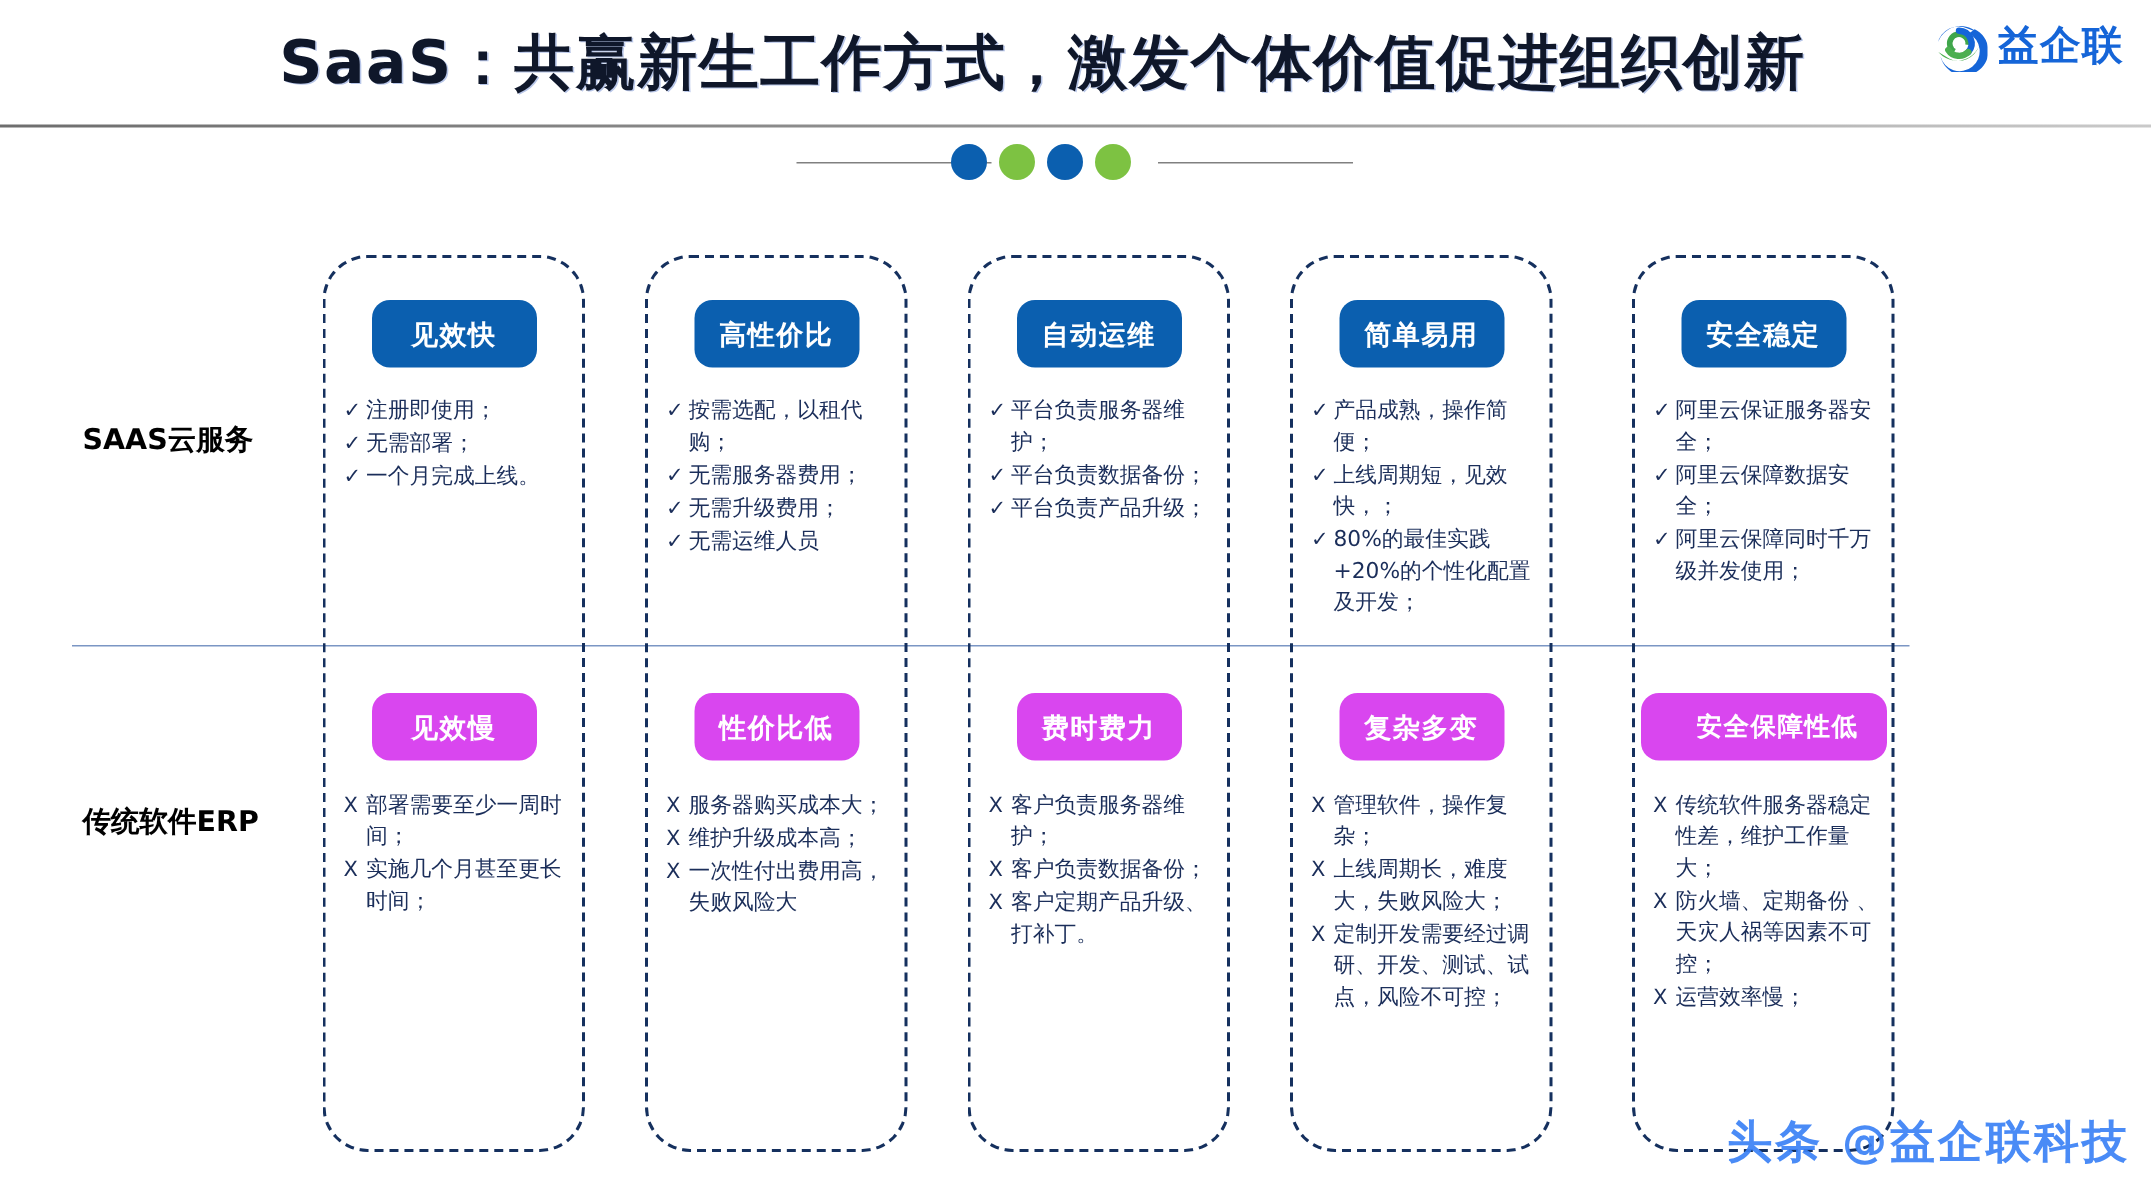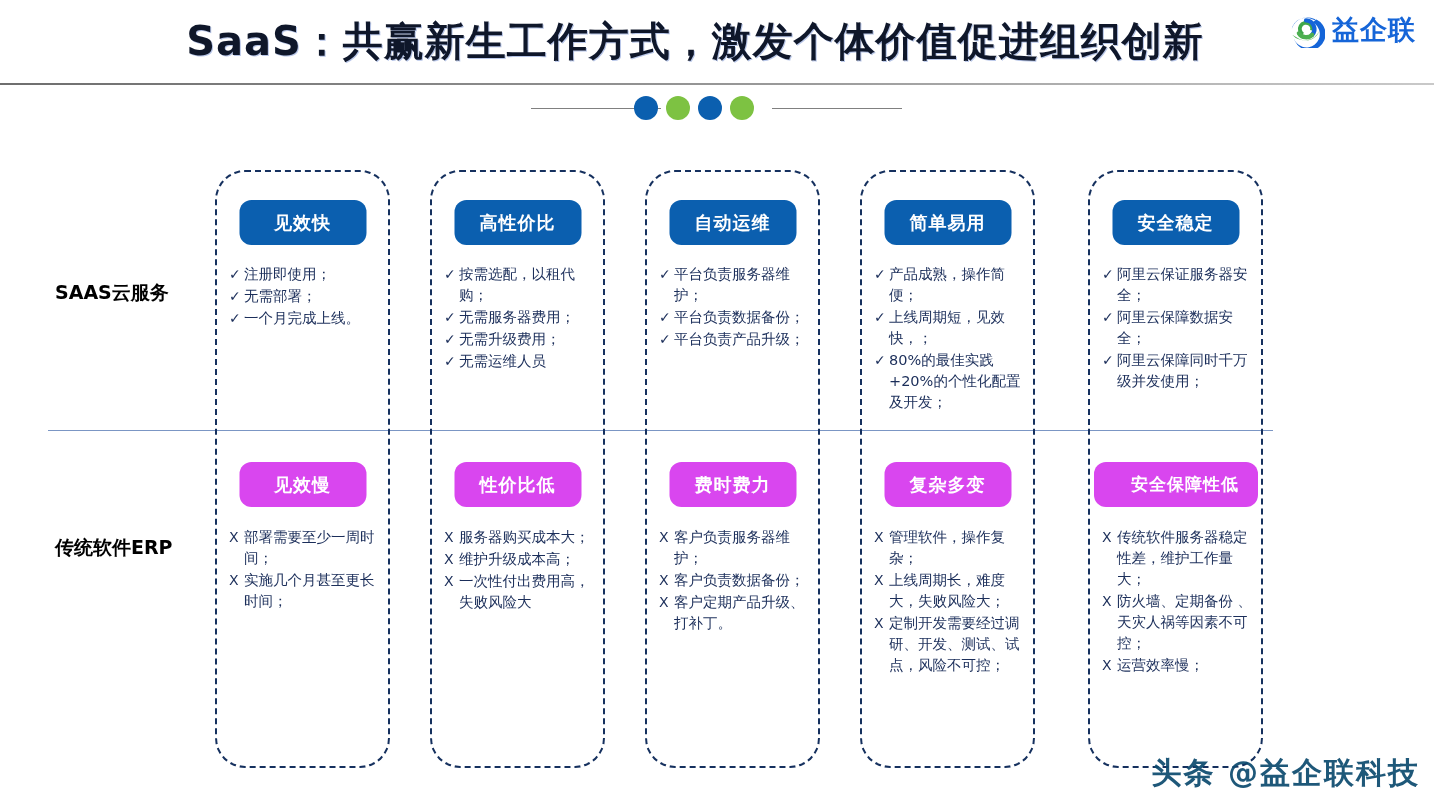--- a/index.html
+++ b/index.html
@@ -74,21 +74,21 @@
 
   .card{
     position:absolute;top:40px;width:175px;height:598px;
     border:2px dashed #15305e;
     border-radius:30px;
     box-sizing:border-box;
   }
 
   .pill{
     position:absolute;left:50%;transform:translateX(-50%);
-    width:127px;height:45px;border-radius:12px;
+    width:110px;height:45px;border-radius:12px;
     display:flex;align-items:center;justify-content:center;
     font-family:"DejaVu Sans","Liberation Sans",sans-serif;
     font-size:18px;font-weight:bold;color:#ffffff;
     letter-spacing:1px;white-space:nowrap;
   }
   .pill.blue{background:#0B5FAF;top:28px;}
   .pill.green{background:#d946ef;top:290px;}
   .pill.wide{width:145px;font-size:17px;padding-left:19px;}
 
   .list{
@@ -100,23 +100,23 @@
   .list.erp{top:355px;}
 
   .li{display:flex;align-items:flex-start;margin-bottom:1px;}
   .marker{
     flex:0 0 auto;width:15px;
     font-size:14px;line-height:1.45;color:#1B2E5A;
   }
   .li-text{flex:1 1 auto;}
 
   .watermark{
-    position:absolute;right:14px;bottom:0;
-    font-family:"DejaVu Sans","Liberation Sans",sans-serif;
-    font-size:30px;font-weight:bold;color:#0c4a6e;
+    position:absolute;right:14px;bottom:12px;
+    font-family:"DejaVu Sans","Liberation Sans",sans-serif;
+    font-size:30px;font-weight:bold;color:#3b82f6;
     letter-spacing:2px;white-space:nowrap;
     opacity:.92;
   }
 </style>
 </head>
 <body>
 
 <div class="header">
   <div class="title">SaaS：共赢新生工作方式，激发个体价值促进组织创新</div>
 

